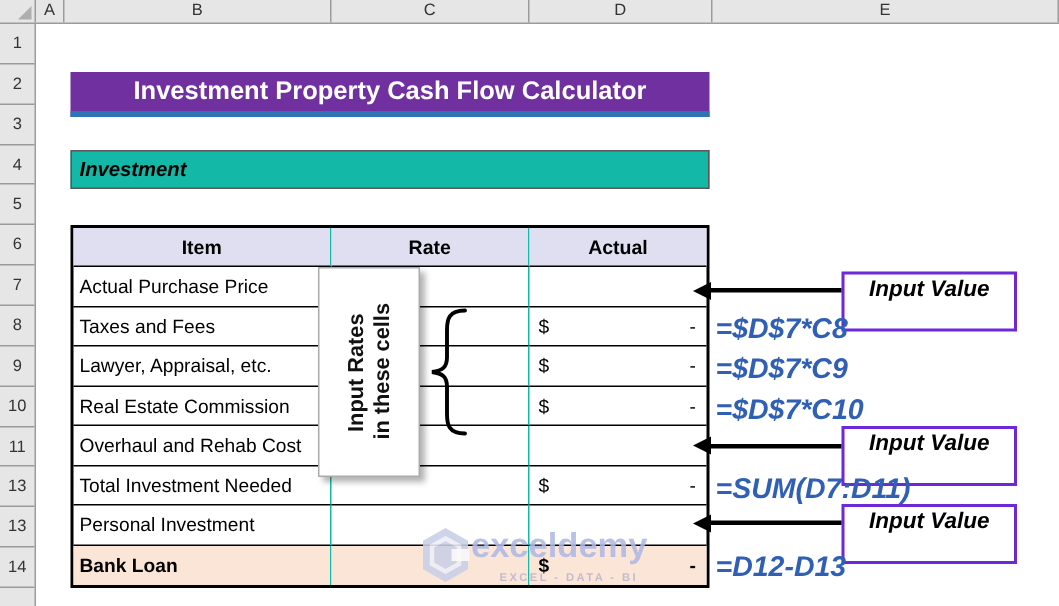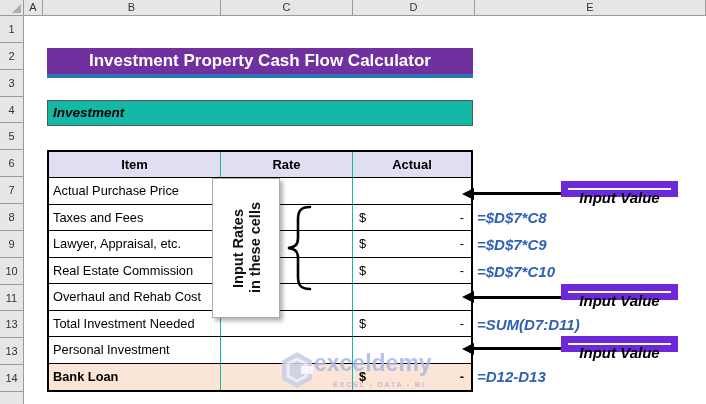--- a/index.html
+++ b/index.html
@@ -47,29 +47,29 @@
   .notebox{position:absolute;left:212px;top:178px;width:66px;height:138px;background:#fff;
            border:1px solid #ABABAB;box-shadow:3px 3px 4px rgba(0,0,0,.3);z-index:4;
            display:flex;align-items:center;justify-content:center;gap:1px;}
   .vtext{writing-mode:vertical-rl;transform:rotate(180deg);font-weight:bold;font-size:14.5px;
            color:#111;letter-spacing:0;}
 
   
   .brace{position:absolute;left:284px;top:204px;z-index:3;}
 
   
-  .callout{position:absolute;left:561px;width:117px;height:16px;background:#fff;
-           border:7px solid #6d28d9;box-sizing:border-box;text-align:center;z-index:7;}
+  .callout{position:absolute;left:561px;width:117px;height:40px;background:#fff;
+           border:2px solid #6d28d9;box-sizing:border-box;text-align:center;z-index:7;}
   .callout span{font-weight:bold;font-style:italic;font-size:15px;line-height:19px;}
   .aline{position:absolute;height:3px;background:#000;z-index:7;}
   .ahead{position:absolute;width:0;height:0;border-top:6px solid transparent;
          border-bottom:6px solid transparent;border-right:12px solid #000;z-index:7;}
 
   
-  .formula{position:absolute;left:477px;font-weight:bold;font-style:italic;font-size:15px;
+  .formula{position:absolute;left:477px;font-weight:bold;font-style:italic;font-size:19px;
            color:#3060B5;z-index:7;white-space:nowrap;}
 
   
   .wm{position:absolute;left:281px;top:349px;width:150px;height:44px;z-index:6;opacity:.88;}
   .wm .brand{position:absolute;left:33px;top:1px;font-weight:bold;font-size:23px;
            color:#AFB9E5;letter-spacing:0;}
   .wm .tag{position:absolute;left:52px;top:31px;font-size:7.5px;color:#BCB6CE;
            letter-spacing:1.6px;font-weight:bold;}
 </style>
 </head>

